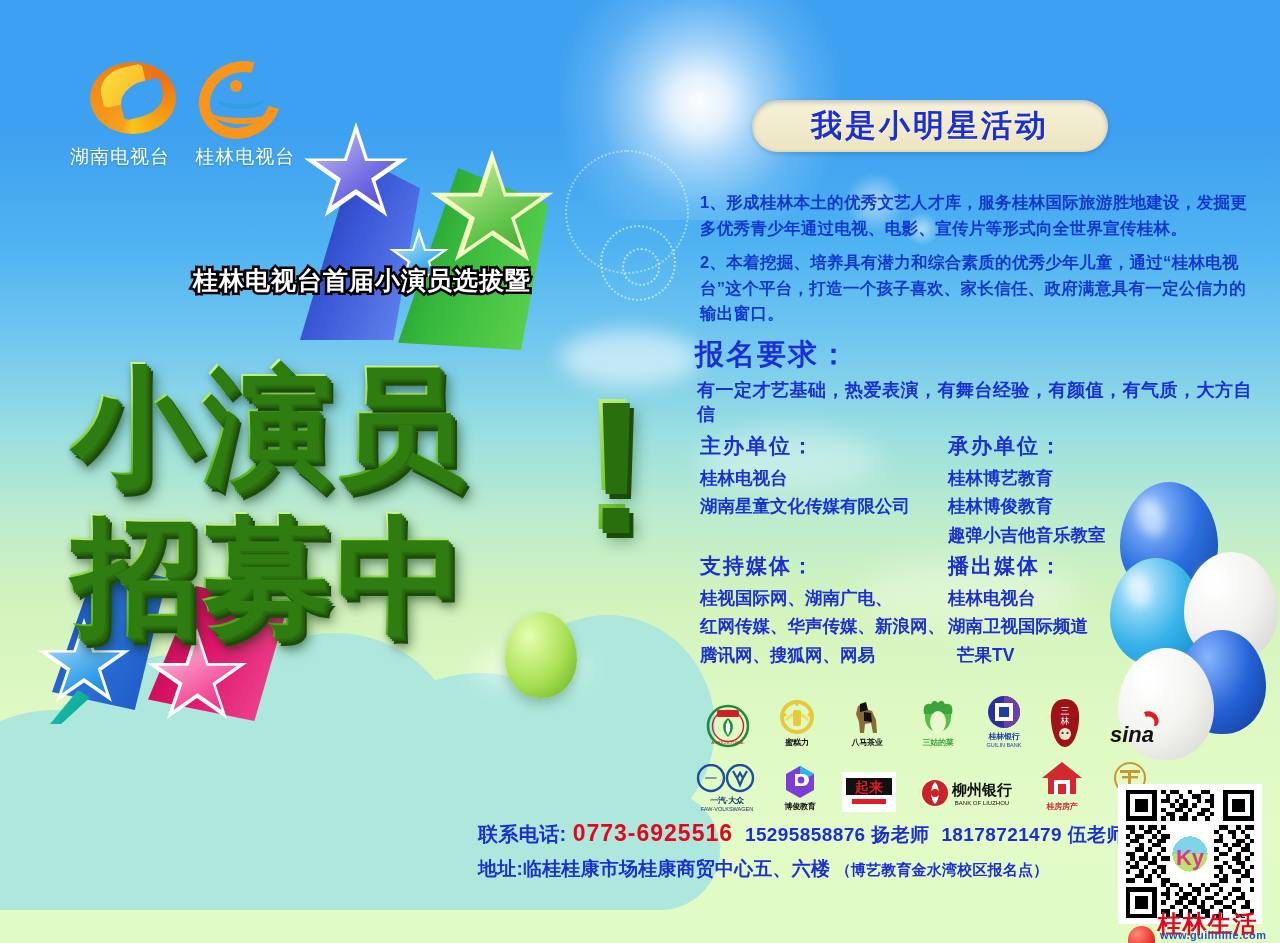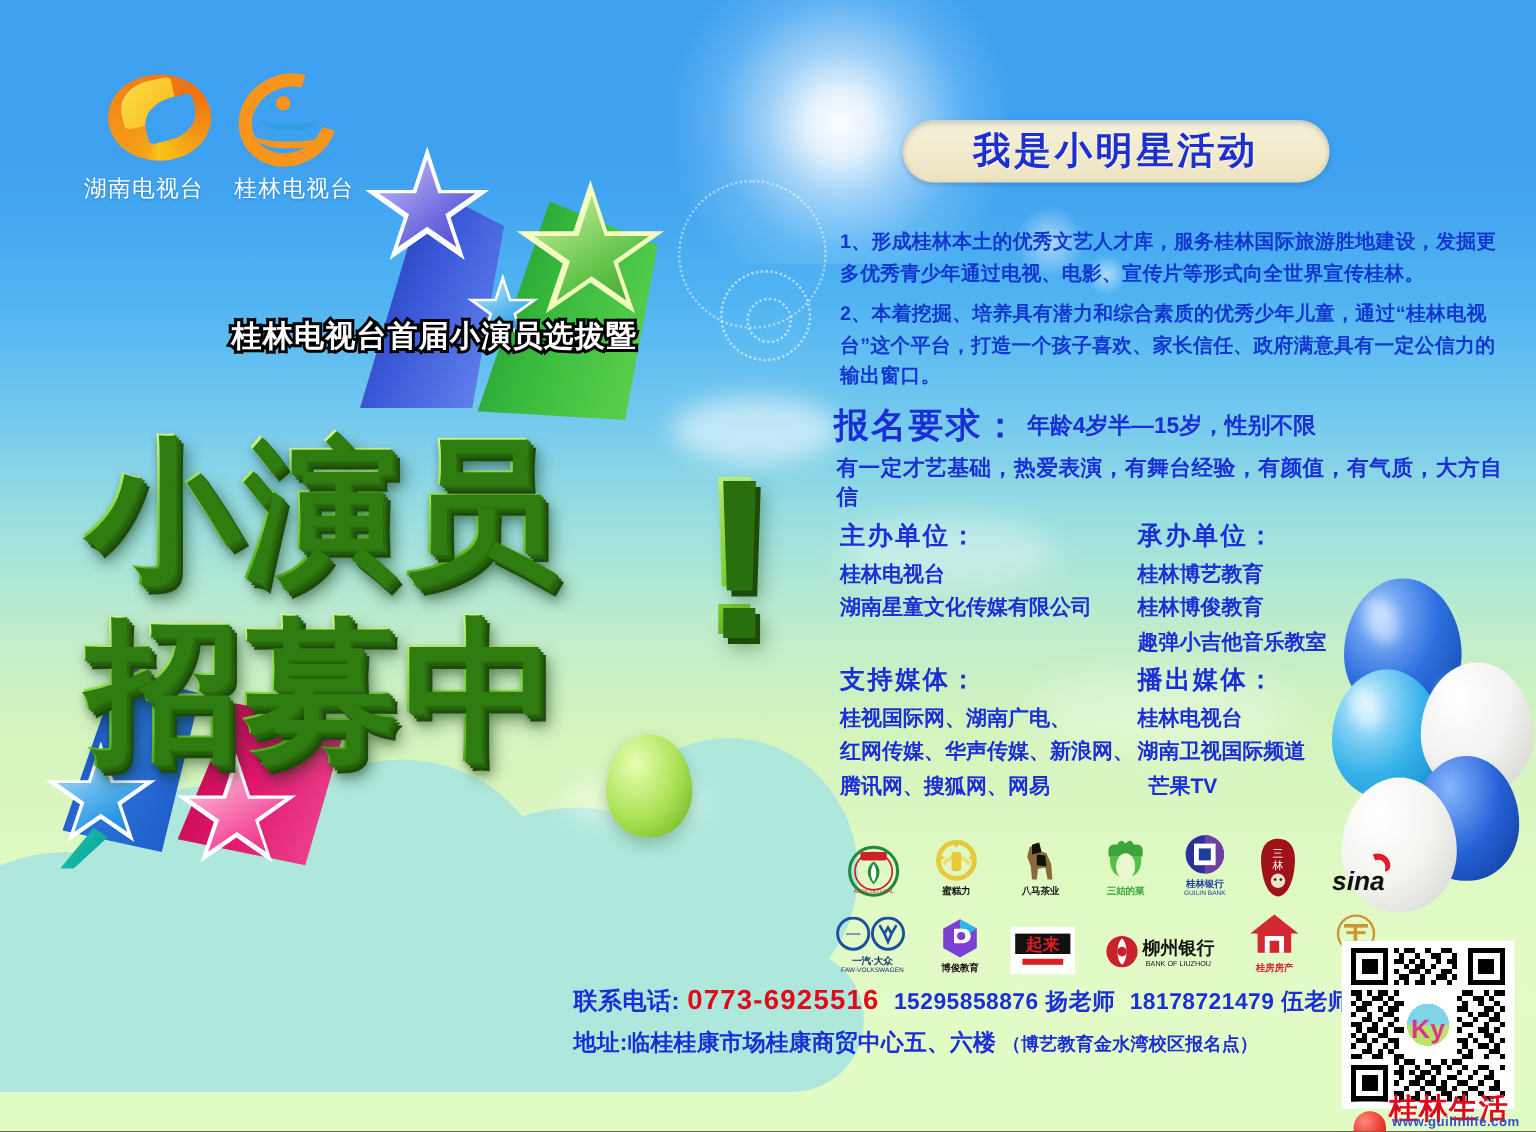--- a/index.html
+++ b/index.html
@@ -257,21 +257,20 @@
     <b>我是小明星活动</b>
   </div>
 
   <div class="intro">
     <p>1、形成桂林本土的优秀文艺人才库，服务桂林国际旅游胜地建设，发掘更多优秀青少年通过电视、电影、宣传片等形式向全世界宣传桂林。</p>
     <p>2、本着挖掘、培养具有潜力和综合素质的优秀少年儿童，通过“桂林电视台”这个平台，打造一个孩子喜欢、家长信任、政府满意具有一定公信力的输出窗口。</p>
   </div>
 
   <div class="reqline">
     <span class="lbl">报名要求：</span>
-    <span class="val">年龄4岁半—15岁，性别不限</span>
   </div>
   <div class="reqsub">有一定才艺基础，热爱表演，有舞台经验，有颜值，有气质，大方自信</div>
 
   <div class="orgblock" style="left:700px;top:432px;width:250px;">
     <div class="h">主办单位：</div>
     <div class="l">桂林电视台</div>
     <div class="l">湖南星童文化传媒有限公司</div>
   </div>
 
   <div class="orgblock" style="left:700px;top:552px;width:260px;">

